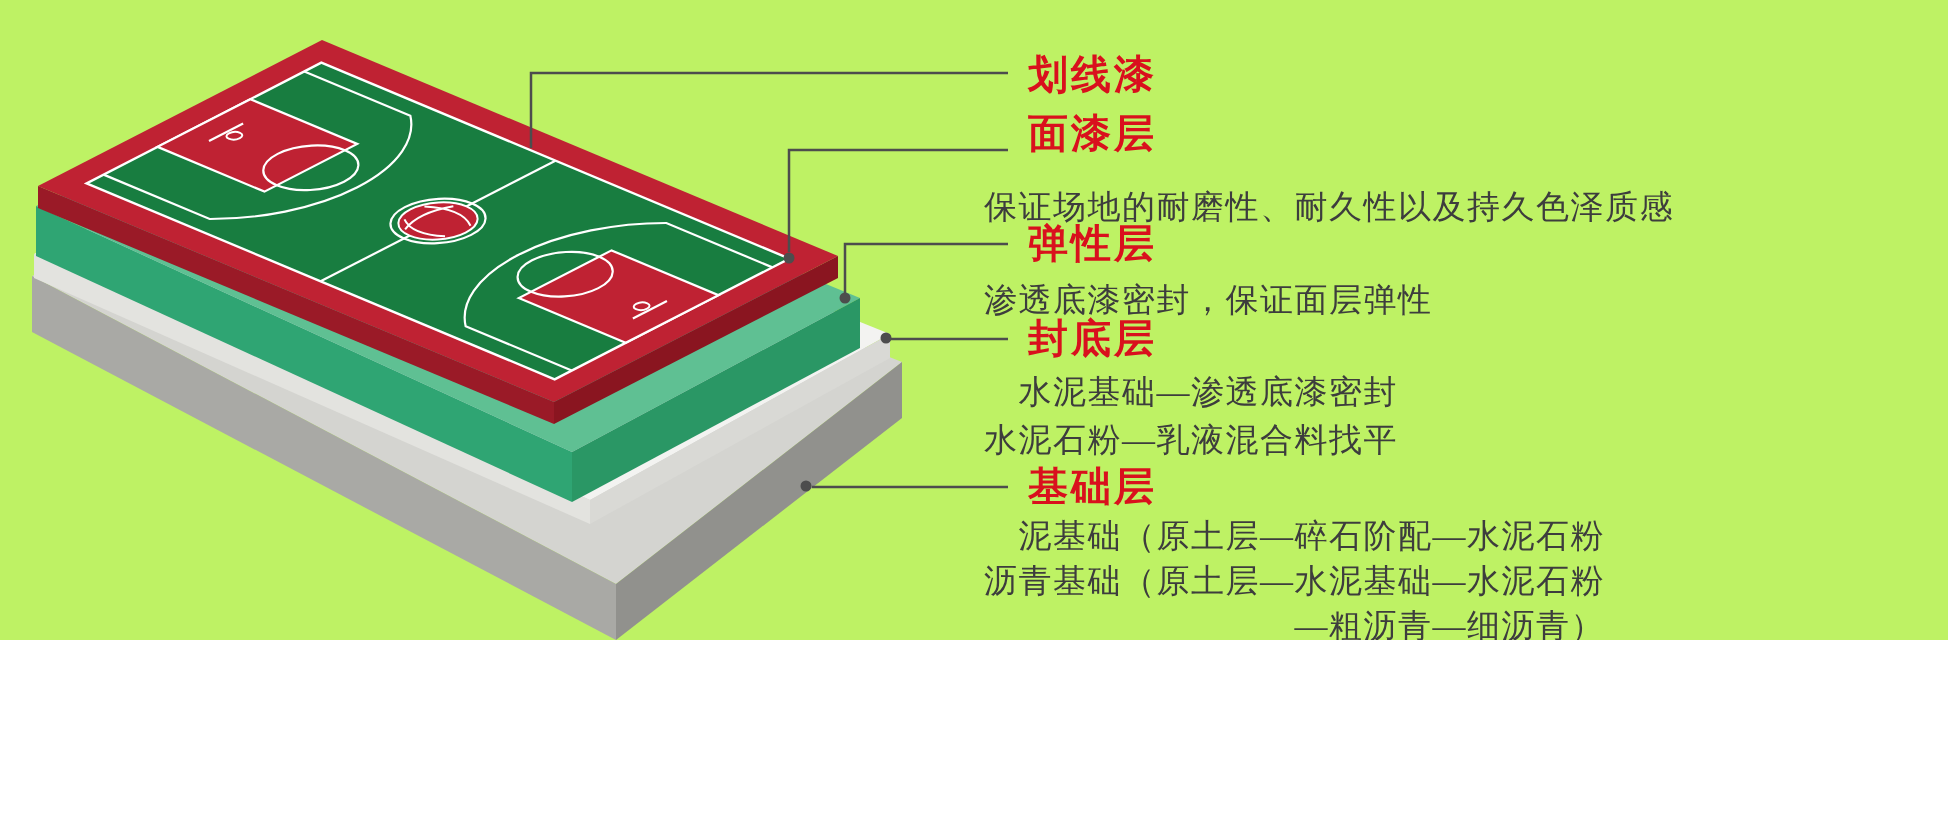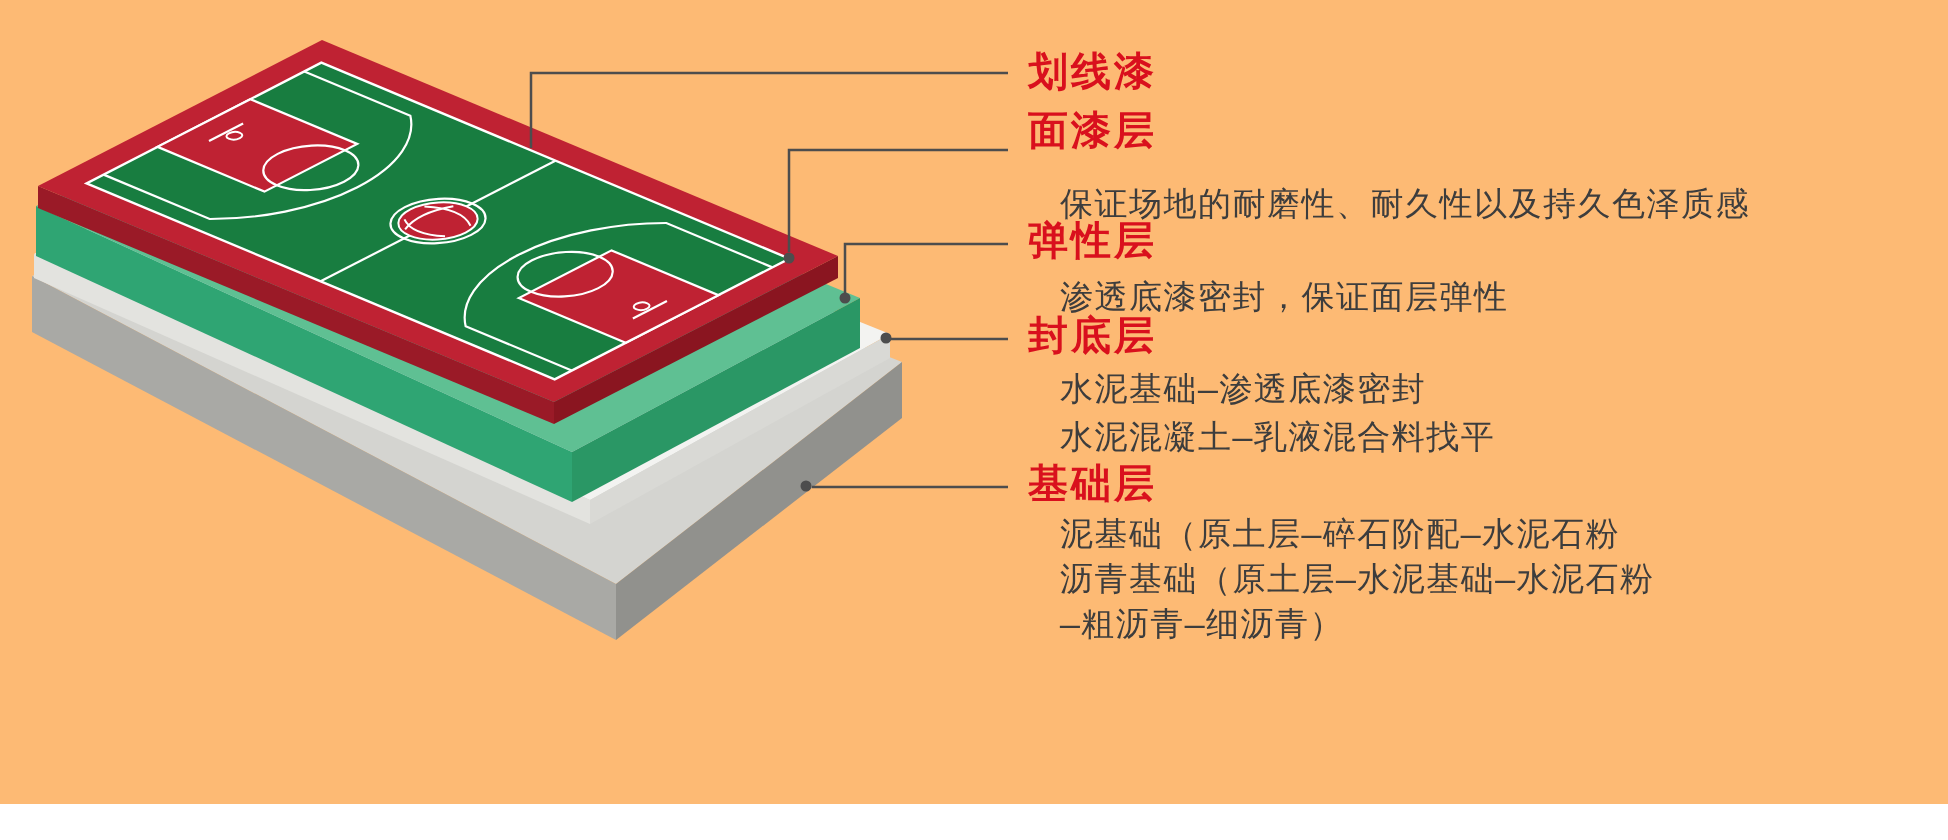--- a/index.html
+++ b/index.html
@@ -1,47 +1,48 @@
 <!DOCTYPE html>
 <html><head>
 <meta charset="utf-8">
 <style>
   html,body{margin:0;padding:0;background:#ffffff;}
   .canvas{
     position:relative;
     width:1948px;
-    height:804px;
-    background:#fdba74;
+    height:640px;
+    background:#bef264;
     overflow:hidden;
-    font-family:Liberation Mono, monospace;
+    font-family:Liberation Serif, serif;
   }
   .illustration{
     position:absolute;
     left:0;top:0;
     width:1948px;height:840px;
   }
   .label{
     position:absolute;
     left:1028px;
   }
   .label .title{
     font-size:40px;
     line-height:48px;
     font-weight:700;
     letter-spacing:3px;
     color:#d9101d;
     white-space:nowrap;
   }
   .desc{
     position:absolute;
-    left:1060px;
+    left:984px;
     font-size:33px;
     color:#3d3d3d;
     letter-spacing:1.5px;
     white-space:nowrap;
+    text-align:right;
   }
   .desc div{line-height:48px;}
   .desc.tight div{line-height:45px;}
 </style>
 </head>
 <body>
 
 <div class="canvas">
 
   <svg class="illustration" width="1948" height="840" viewBox="0 0 1948 840" xmlns="http://www.w3.org/2000/svg">
@@ -125,21 +126,21 @@
   </div>
   <div class="desc" style="top:276px">
     <div>渗透底漆密封，保证面层弹性</div>
   </div>
 
   <div class="label" style="top:315px">
     <div class="title">封底层</div>
   </div>
   <div class="desc" style="top:368px">
     <div>水泥基础—渗透底漆密封</div>
-    <div>水泥混凝土—乳液混合料找平</div>
+    <div>水泥石粉—乳液混合料找平</div>
   </div>
 
   <div class="label" style="top:463px">
     <div class="title">基础层</div>
   </div>
   <div class="desc tight" style="top:514px">
     <div>泥基础（原土层—碎石阶配—水泥石粉</div>
     <div>沥青基础（原土层—水泥基础—水泥石粉</div>
     <div>—粗沥青—细沥青）</div>
   </div>

